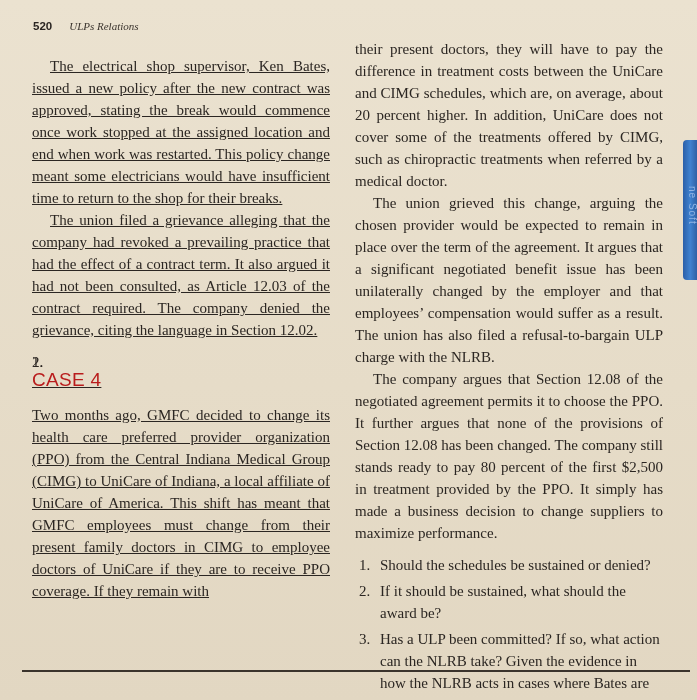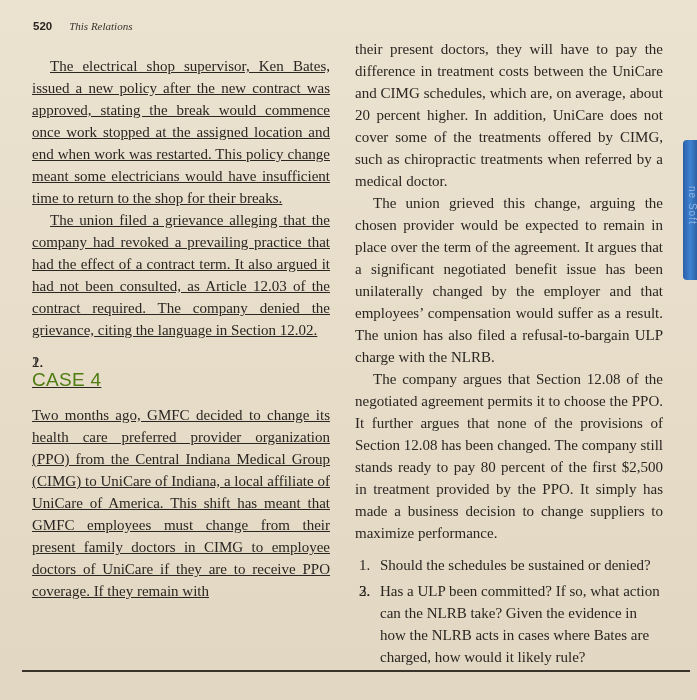--- a/index.html
+++ b/index.html
@@ -19,40 +19,40 @@
     p { margin: 0; }
     p.indent { text-indent: 18px; }
     ol { margin: 10px 0 0 0; padding: 0; list-style: none; }
     ol li { position: relative; padding-left: 16px; margin-bottom: 3px; text-align: left; }
     ol li .num { position: absolute; left: 0; top: 0; }
     .col-right ol li { padding-left: 25px; margin-bottom: 4px; }
     .col-right ol li .num { left: 4px; }
     .case-heading {
       font-family: "Liberation Sans", "DejaVu Sans", sans-serif;
       font-size: 19px; font-weight: normal; letter-spacing: 0.3px;
-      margin: 28px 0 13px 0; color: #4d7c0f;
+      margin: 28px 0 13px 0; color: #b91c1c;
     }
     .rule { position: absolute; left: 22px; top: 670px; width: 668px; height: 2px; background: #3a332c; }
     .pen {
       position: absolute; left: 683px; top: 140px; width: 16px; height: 140px;
       background: linear-gradient(90deg, #2b5fa8 0%, #3f82d0 45%, #2a5797 100%);
       border-radius: 4px 0 0 4px;
     }
     .pen-text {
       position: absolute; left: 684px; top: 186px; width: 14px; height: 90px;
       writing-mode: vertical-rl; font-family: "Liberation Sans", sans-serif;
       font-size: 10px; color: #8fb4e4; letter-spacing: 1px; overflow: hidden;
     }
   </style>
 </head>
 <body>
 
 <div class="page-header">
   <span class="page-num">520</span>
-  <span class="running-head">This Relations</span>
+  <span class="running-head">ULPs Relations</span>
 </div>
 
 <div class="col col-left">
   <p class="indent">The electrical shop supervisor, Ken Bates, issued a new policy after the new contract was approved, stating the break would commence once work stopped at the assigned location and end when work was restarted. This policy change meant some electricians would have insufficient time to return to the shop for their breaks.</p>
   <p class="indent">The union filed a grievance alleging that the company had revoked a prevailing practice that had the effect of a contract term. It also argued it had not been consulted, as Article 12.03 of the contract required. The company denied the grievance, citing the language in Section 12.02.</p>
   <ol>
     <li>
       <span class="num">1.</span>
     </li>
     <li>
@@ -67,20 +67,21 @@
   <p>their present doctors, they will have to pay the difference in treatment costs between the UniCare and CIMG schedules, which are, on average, about 20 percent higher. In addition, UniCare does not cover some of the treatments offered by CIMG, such as chiropractic treatments when referred by a medical doctor.</p>
   <p class="indent">The union grieved this change, arguing the chosen provider would be expected to remain in place over the term of the agreement. It argues that a significant negotiated benefit issue has been unilaterally changed by the employer and that employees’ compensation would suffer as a result. The union has also filed a refusal-to-bargain ULP charge with the NLRB.</p>
   <p class="indent">The company argues that Section 12.08 of the negotiated agreement permits it to choose the PPO. It further argues that none of the provisions of Section 12.08 has been changed. The company still stands ready to pay 80 percent of the first $2,500 in treatment provided by the PPO. It simply has made a business decision to change suppliers to maximize performance.</p>
   <ol>
     <li>
       <span class="num">1.</span>
       <span>Should the schedules be sustained or denied?</span>
     </li>
     <li>
       <span class="num">2.</span>
+      <span>If it should be sustained, what should the award be?</span>
     </li>
     <li>
       <span class="num">3.</span>
       <span>Has a ULP been committed? If so, what action can the NLRB take? Given the evidence in how the NLRB acts in cases where Bates are charged, how would it likely rule?</span>
     </li>
   </ol>
 </div>
 
 <div class="rule"></div>
 

